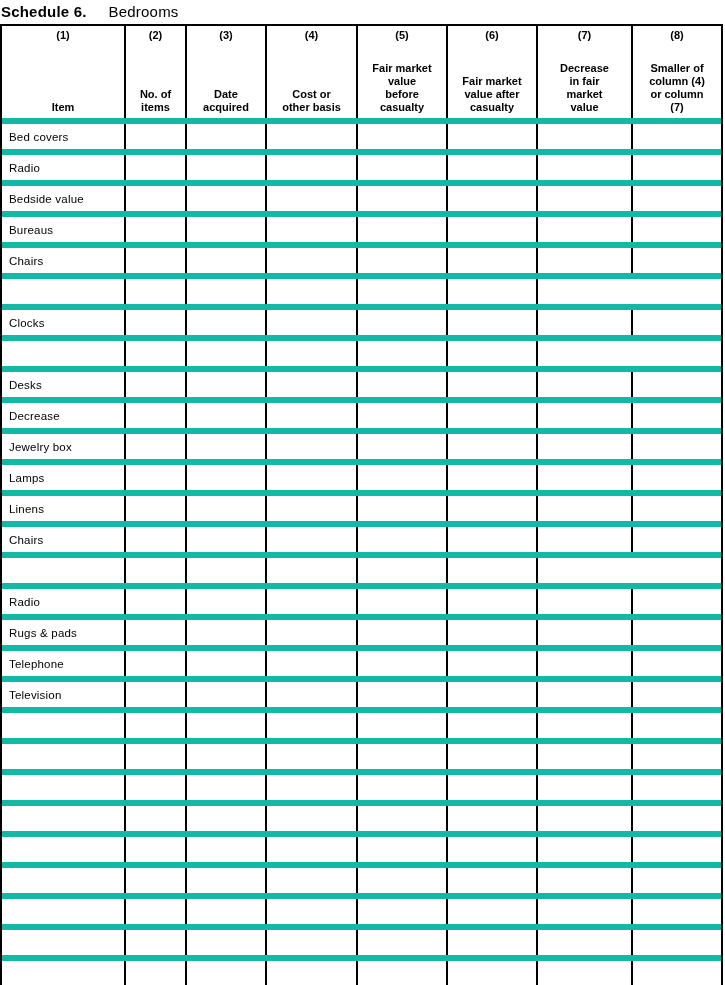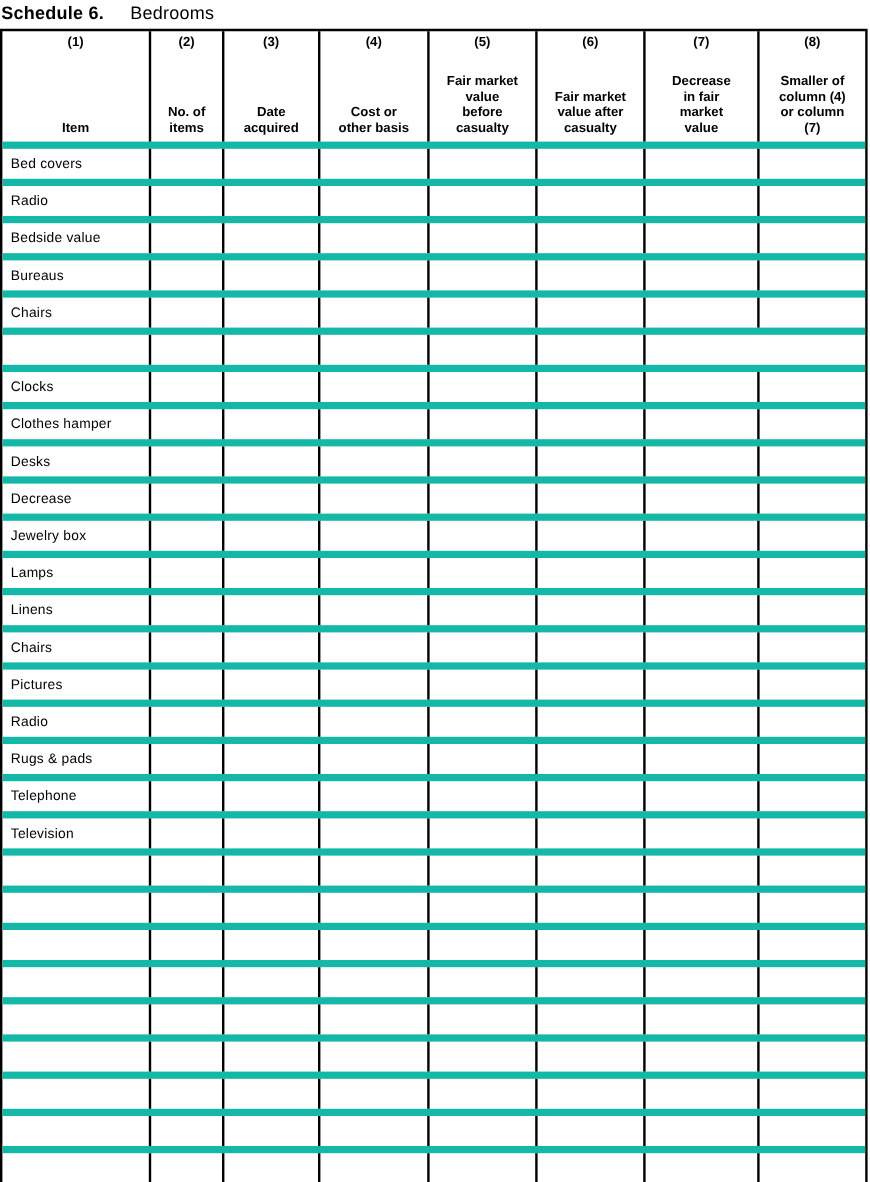--- a/index.html
+++ b/index.html
@@ -191,21 +191,20 @@
           <div class="cell item-cell">Clocks</div>
           <div class="cell"></div>
           <div class="cell"></div>
           <div class="cell"></div>
           <div class="cell"></div>
           <div class="cell"></div>
           <div class="cell"></div>
           <div class="cell"></div>
         </div>
         <div class="grid-row row">
-          <div class="cell item-cell">Clothes hamper</div>
           <div class="cell"></div>
           <div class="cell"></div>
           <div class="cell"></div>
           <div class="cell"></div>
           <div class="cell"></div>
           <div class="cell"></div>
           <div class="cell"></div>
         </div>
         <div class="grid-row row">
           <div class="cell item-cell">Desks</div>
@@ -261,21 +260,20 @@
           <div class="cell item-cell">Chairs</div>
           <div class="cell"></div>
           <div class="cell"></div>
           <div class="cell"></div>
           <div class="cell"></div>
           <div class="cell"></div>
           <div class="cell"></div>
           <div class="cell"></div>
         </div>
         <div class="grid-row row">
-          <div class="cell item-cell">Pictures</div>
           <div class="cell"></div>
           <div class="cell"></div>
           <div class="cell"></div>
           <div class="cell"></div>
           <div class="cell"></div>
           <div class="cell"></div>
           <div class="cell"></div>
         </div>
         <div class="grid-row row">
           <div class="cell item-cell">Radio</div>

